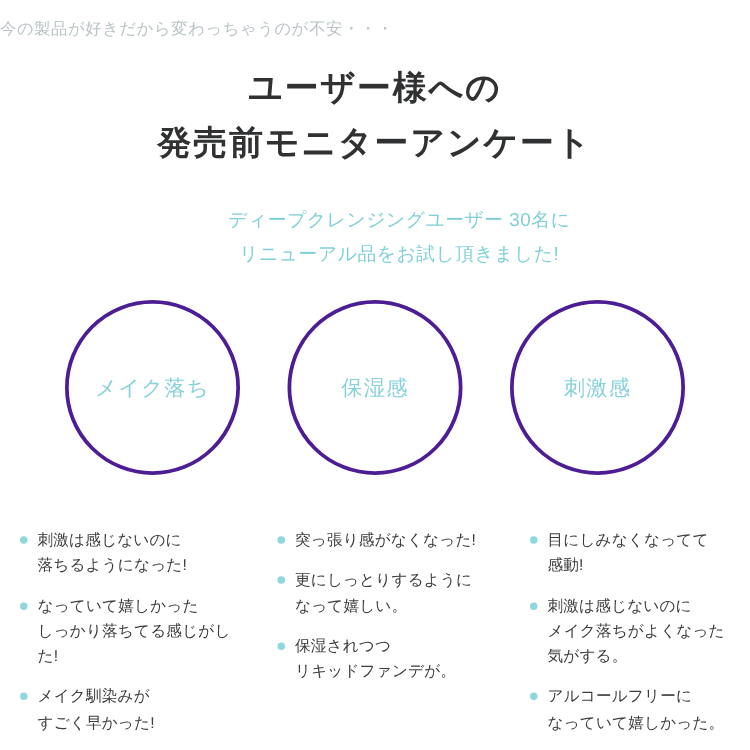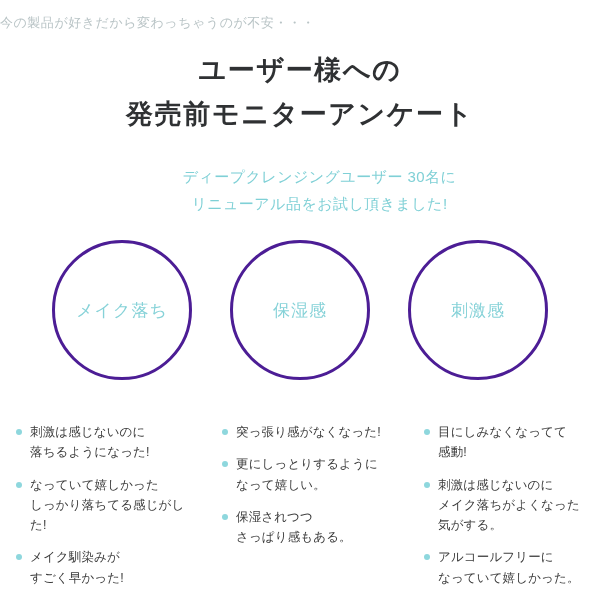--- a/index.html
+++ b/index.html
@@ -166,21 +166,21 @@
     <div class="col col-2">
       <div class="bullet-item">
         <span class="ln">突っ張り感がなくなった!</span>
       </div>
       <div class="bullet-item">
         <span class="ln">更にしっとりするように</span>
         <span class="ln">なって嬉しい。</span>
       </div>
       <div class="bullet-item">
         <span class="ln">保湿されつつ</span>
-        <span class="ln">さっぱり感もある。</span>
+        <span class="ln">リキッドファンデが。</span>
       </div>
     </div>
 
     <div class="col col-3">
       <div class="bullet-item">
         <span class="ln">目にしみなくなってて</span>
         <span class="ln">感動!</span>
       </div>
       <div class="bullet-item">
         <span class="ln">刺激は感じないのに</span>

